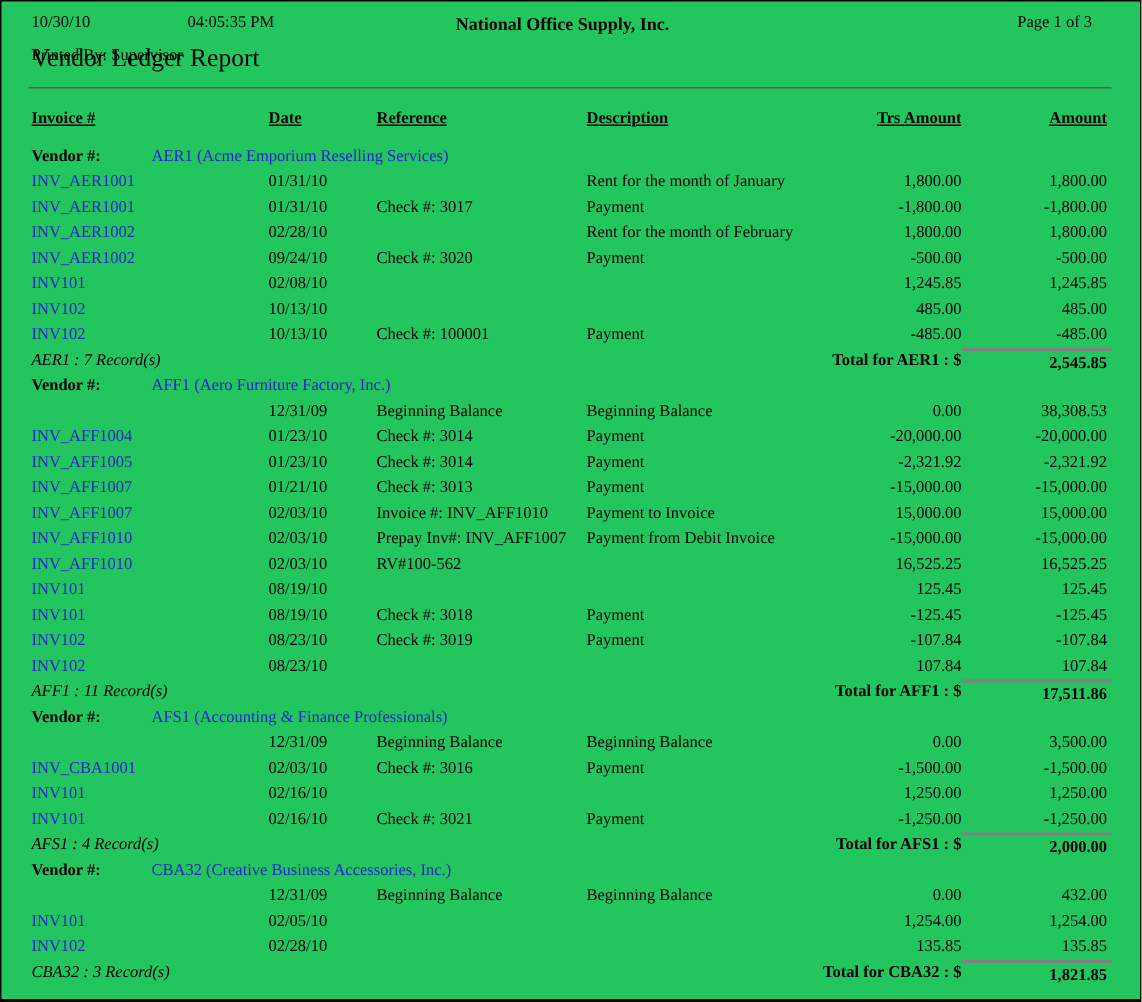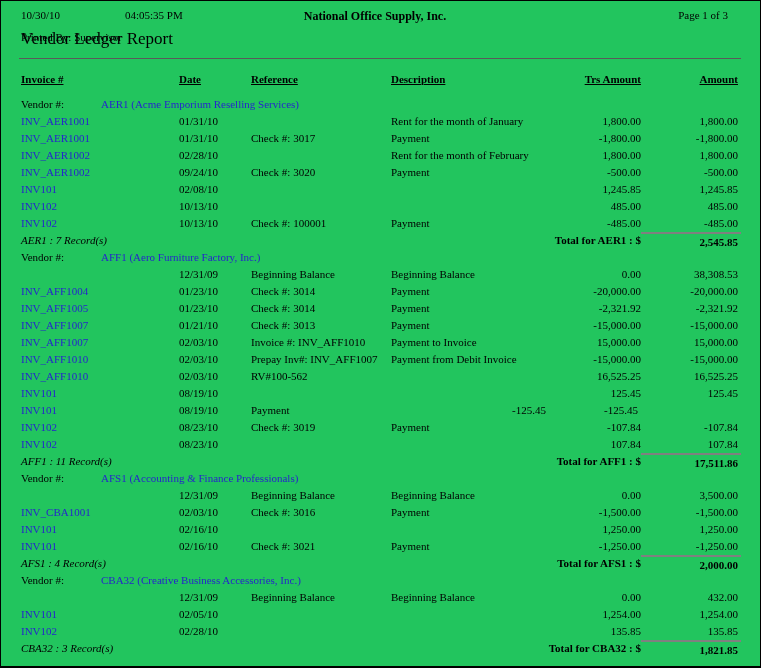--- a/index.html
+++ b/index.html
@@ -35,21 +35,21 @@
   }
   .grid-row > span { overflow: hidden; }
   .col-headers { margin-top: 12px; font-weight: bold; }
   .col-headers span { text-decoration: underline; }
   .c-right { text-align: right; }
   .c-amt-pad { padding-right: 3px; }
 
   .sections { margin-top: 8px; }
   .link { color: #2626cc; }
   .vendor-row { height:17px; line-height:17px; white-space:nowrap; }
-  .vendor-label { display:inline-block; width:80px; font-weight:normal; }
+  .vendor-label { display:inline-block; width:80px; font-weight:bold; }
 
   .total-row {
     display:grid;
     grid-template-columns: 300px 320px 100px;
     width: 720px;
     height: 17px; line-height: 17px;
     white-space: nowrap;
   }
   .rec-count { font-style: italic; }
   .total-label { text-align: right; font-weight: bold; }
@@ -232,20 +232,21 @@
     <span data-cell="">08/19/10</span>
     <span data-cell=""></span>
     <span data-cell=""></span>
     <span class="c-right" data-cell="">125.45</span>
     <span class="c-right c-amt-pad" data-cell="">125.45</span>
   </div>
 
   <div class="grid-row">
     <span class="link" data-cell="">INV101</span>
     <span data-cell="">08/19/10</span>
+    <span data-cell="">Check #: 3018</span>
     <span data-cell="">Payment</span>
     <span class="c-right" data-cell="">-125.45</span>
     <span class="c-right c-amt-pad" data-cell="">-125.45</span>
   </div>
 
   <div class="grid-row">
     <span class="link" data-cell="">INV102</span>
     <span data-cell="">08/23/10</span>
     <span data-cell="">Check #: 3019</span>
     <span data-cell="">Payment</span>

